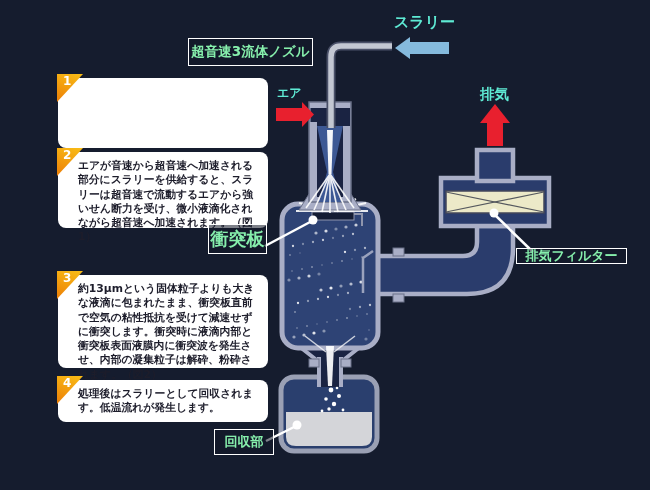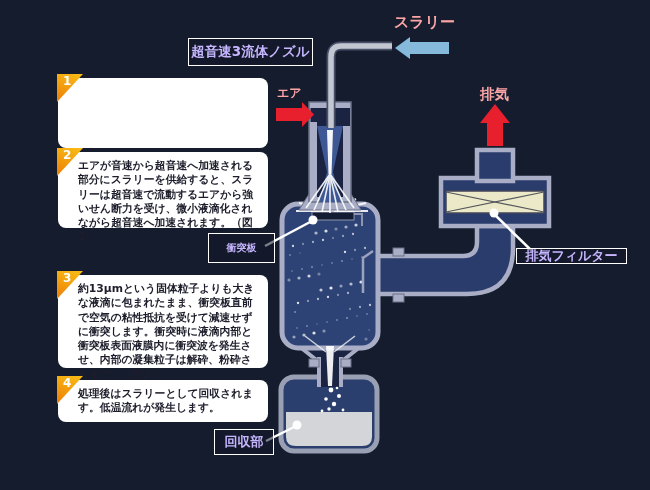--- a/index.html
+++ b/index.html
@@ -10,24 +10,24 @@
   .step-box{position:absolute;left:58px;width:210px;background:#ffffff;border-radius:8px;
     box-sizing:border-box;padding:7px 8px 6px 20px;color:#1d1d2b;font-weight:700;
     font-size:10.8px;line-height:14.3px;letter-spacing:0;}
   .badge{position:absolute;top:-4px;left:-1px;width:26px;height:28px;
     background:linear-gradient(200deg,#f9bd16,#ec7e07);
     clip-path:polygon(0 0,100% 0,0 100%);}
   .badge span{position:absolute;top:0px;left:6px;color:#ffffff;font-weight:700;font-size:12px;}
 
   
   .tag{position:absolute;box-sizing:border-box;border:1.5px solid #ffffff;
-    background:rgba(18,24,40,0.55);color:#c4b5fd;font-weight:700;
+    background:rgba(18,24,40,0.55);color:#86efac;font-weight:700;
     display:flex;align-items:center;justify-content:center;}
   
-  .flow{position:absolute;color:#fca5a5;font-weight:700;white-space:nowrap;}
+  .flow{position:absolute;color:#5eead4;font-weight:700;white-space:nowrap;}
 
   svg{position:absolute;top:0;left:0;}
 </style>
 </head>
 <body>
 
 <div id="stage" style="background: rgb(21, 28, 46);">
 
   <svg width="650" height="490" viewBox="0 0 650 490">
 
@@ -222,20 +222,20 @@
     <div>約13μmという固体粒子よりも大きな液滴に包まれたまま、衝突板直前で空気の粘性抵抗を受けて減速せずに衝突します。衝突時に液滴内部と衝突板表面液膜内に衝突波を発生させ、内部の凝集粒子は解砕、粉砕されます。（図2）</div>
   </div>
   <div class="step-box" style="top:380px;height:42px;">
     <div class="badge">
         <span>4</span>
       </div>
     <div>処理後はスラリーとして回収されます。低温流れが発生します。</div>
   </div>
 
   <div class="tag" style="left:188px;top:38px;width:125px;height:28px;font-size:13.5px;">超音速3流体ノズル</div>
-  <div class="tag" style="left:208px;top:233px;width:67px;height:30px;font-size:10px;">衝突板</div>
+  <div class="tag" style="left:208px;top:224px;width:59px;height:30px;font-size:18px;">衝突板</div>
   <div class="tag" style="left:516px;top:248px;width:111px;height:16px;font-size:13px;">排気フィルター</div>
   <div class="tag" style="left:214px;top:429px;width:60px;height:26px;font-size:13px;">回収部</div>
 
   <div class="flow" style="left:394px;top:13px;font-size:15px;">スラリー</div>
   <div class="flow" style="left:277px;top:85px;font-size:12px;">エア</div>
   <div class="flow" style="left:480px;top:85px;font-size:14.5px;text-align:center;">排気</div>
 </div>
 
 </body></html>

